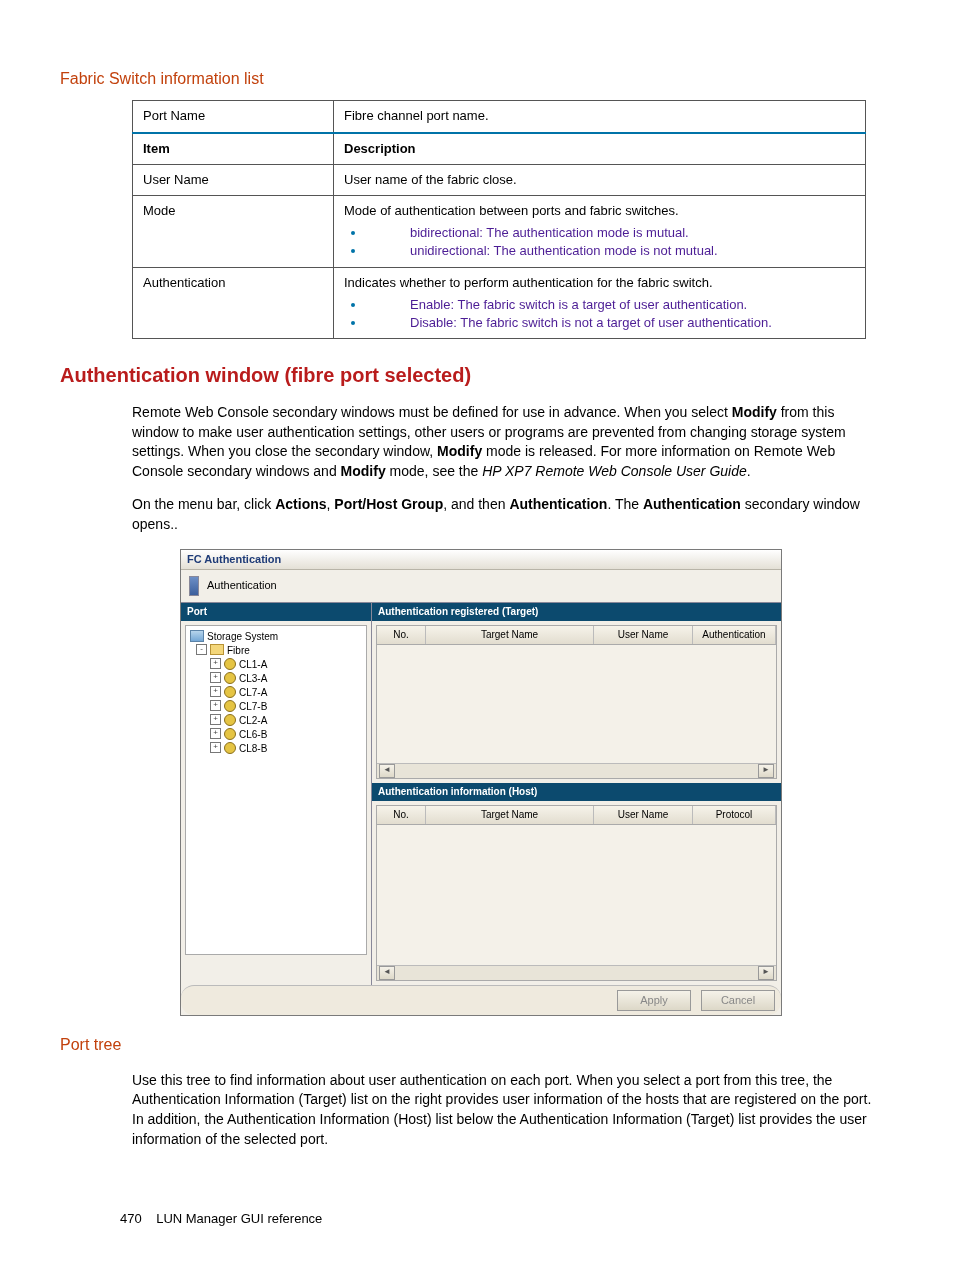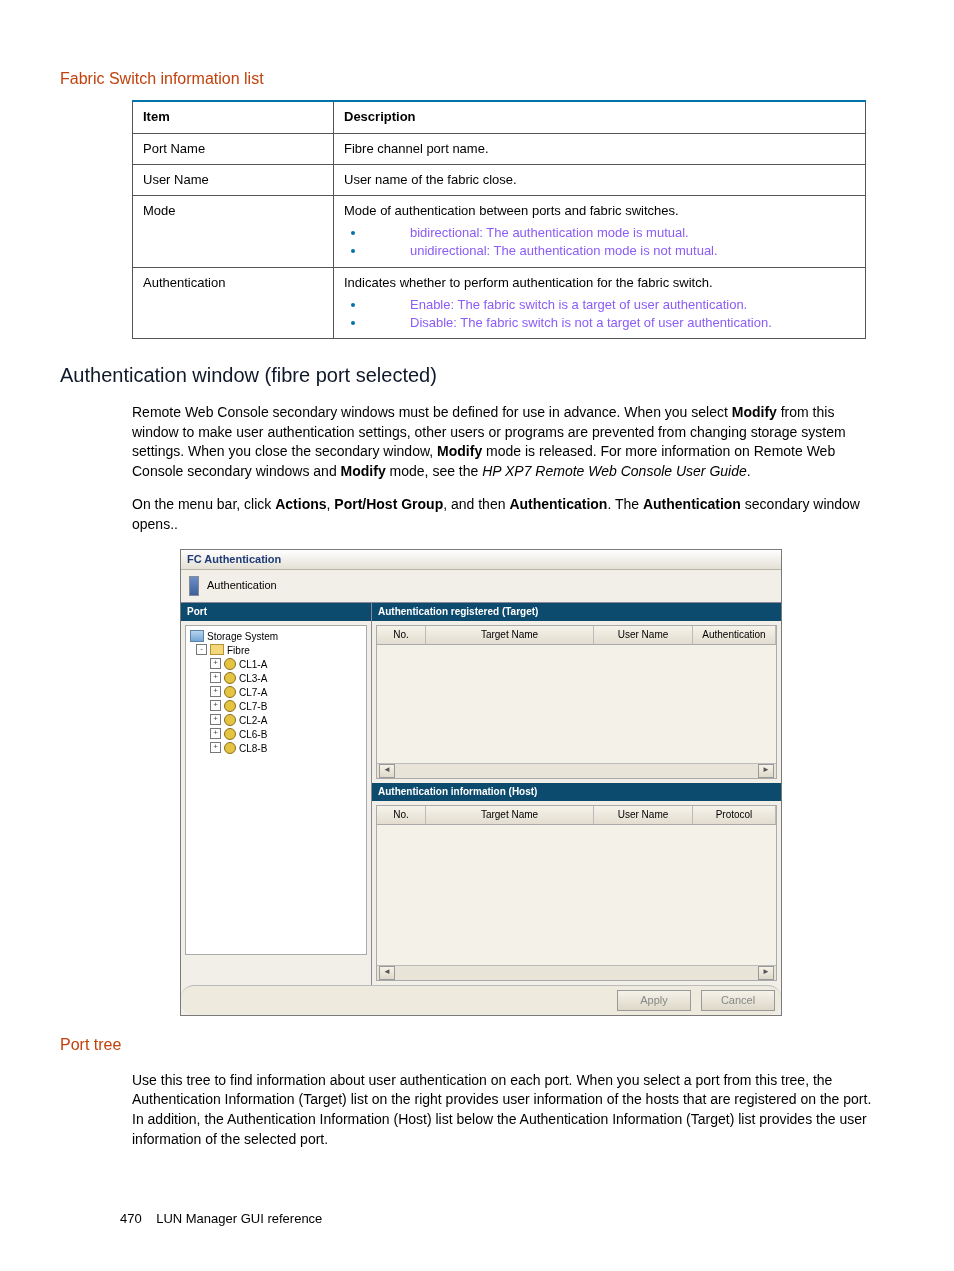--- a/index.html
+++ b/index.html
@@ -4,22 +4,22 @@
 <style>
   body {
     font-family: Arial, Helvetica, sans-serif;
     font-size: 14px;
     color: #000;
     margin: 0;
     padding: 50px 60px 40px 60px;
     line-height: 1.4;
   }
   h2 {
-    color: #0f172a;
-    font-weight: normal;
+    color: #b91c1c;
+    font-weight: bold;
     font-size: 20px;
     margin: 10px 0 14px 0;
   }
   h3 {
     color: #c2410c;
     font-weight: normal;
     font-size: 16px;
     margin: 18px 0 10px 0;
   }
   .info-table {
@@ -39,21 +39,21 @@
     background: #fff;
     font-weight: bold;
     border-top: 2px solid #0073a8;
   }
   .info-table tr:first-child th { border-top: 2px solid #0073a8; }
   .info-table ul {
     margin: 4px 0 0 0;
     padding-left: 22px;
   }
   .info-table ul li {
-    color: #8b5cf6;
+    color: #4c1d95;
     padding-left: 44px;
   }
   .info-table ul li::marker {
     color: #0073a8;
   }
   .body-text {
     margin-left: 72px;
     margin-right: 10px;
     font-size: 14px;
     margin-bottom: 10px;
@@ -207,26 +207,26 @@
 </style>
 </head>
 <body>
 <div class="page-wrapper">
 
 <h3>Fabric Switch information list</h3>
 
 <table class="info-table">
   <tbody>
         <tr>
+    <td>Port Name</td>
+    <td>Fibre channel port name.</td>
+  </tr>
+  <tr>
     <th style="width:180px">Item</th>
     <th>Description</th>
-  </tr>
-  <tr>
-    <td>Port Name</td>
-    <td>Fibre channel port name.</td>
   </tr>
   <tr>
     <td>User Name</td>
     <td>User name of the fabric close.</td>
   </tr>
   <tr>
     <td>Mode</td>
     <td>
       <span>Mode of authentication between ports and fabric switches.</span>
       <ul>

